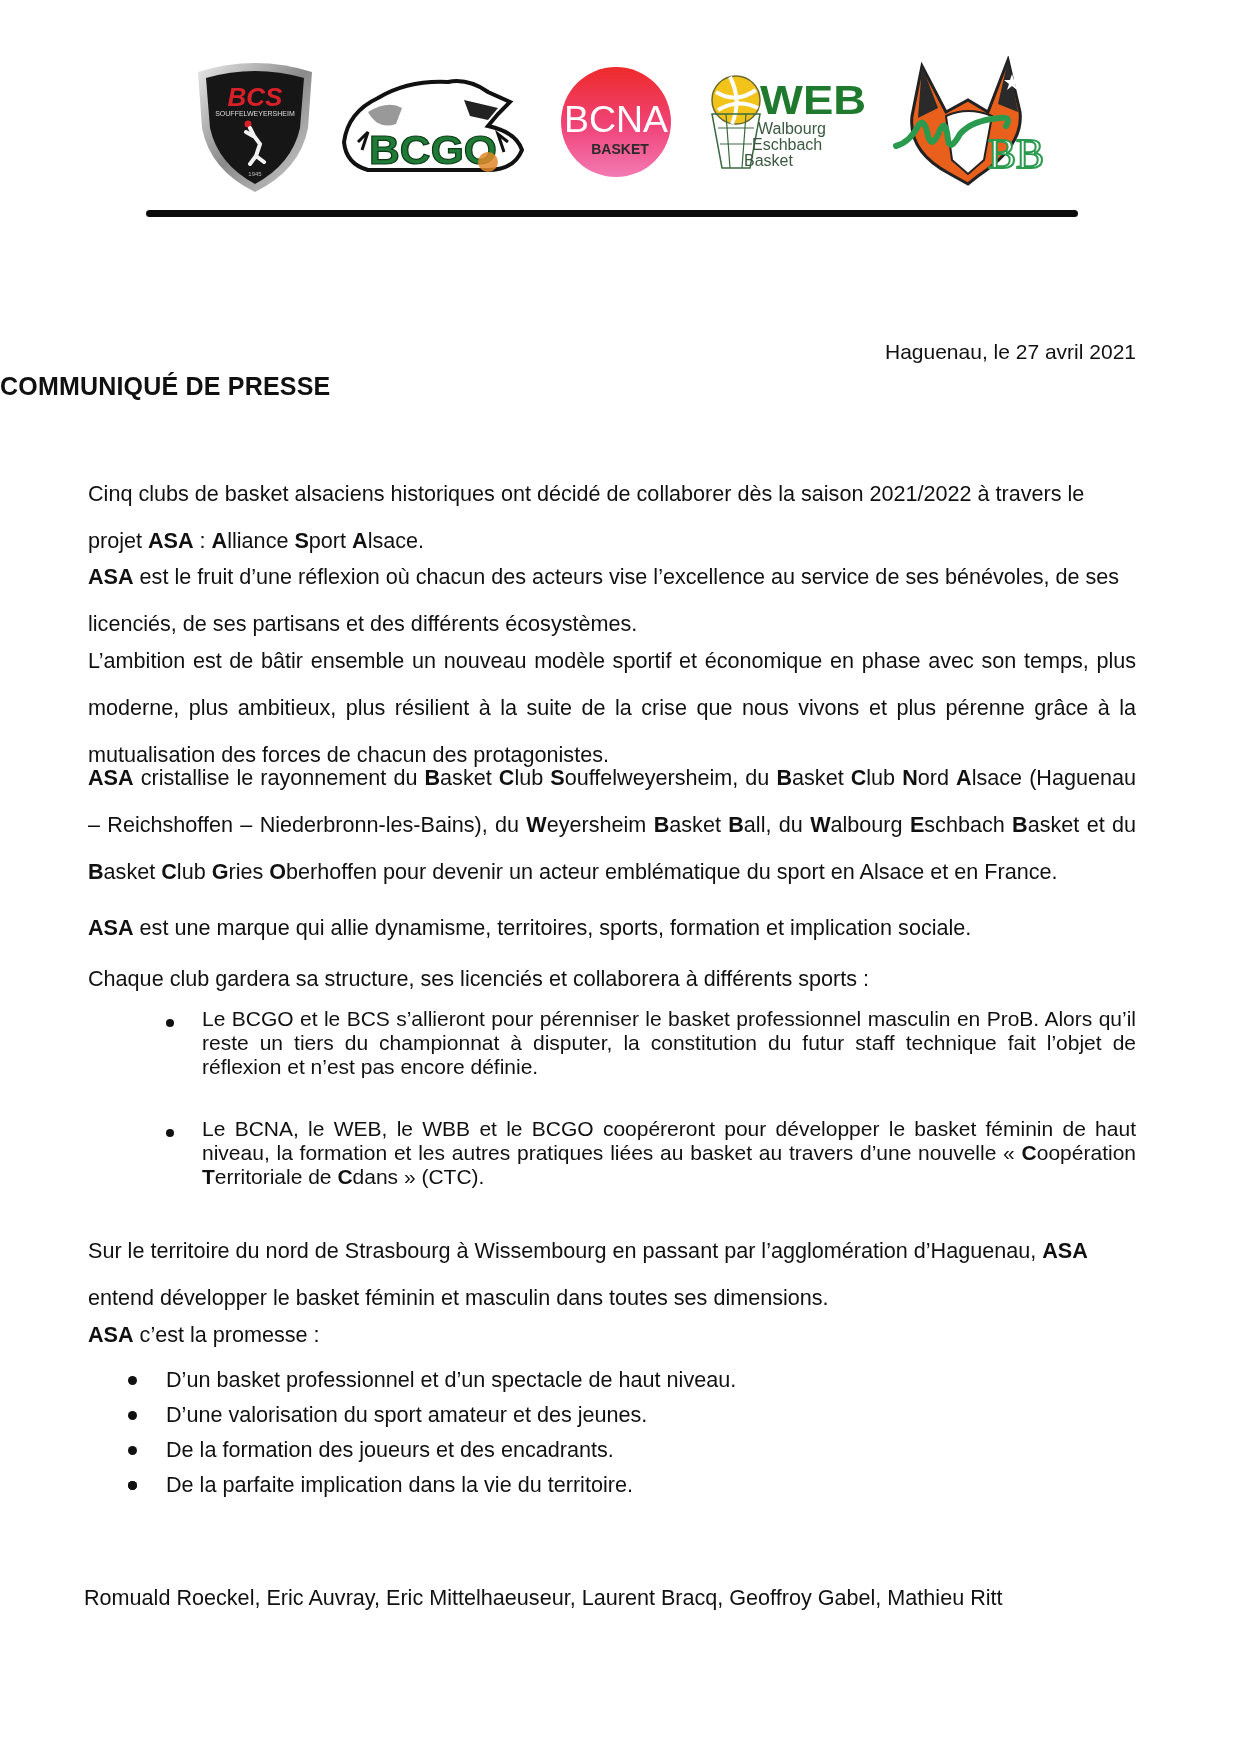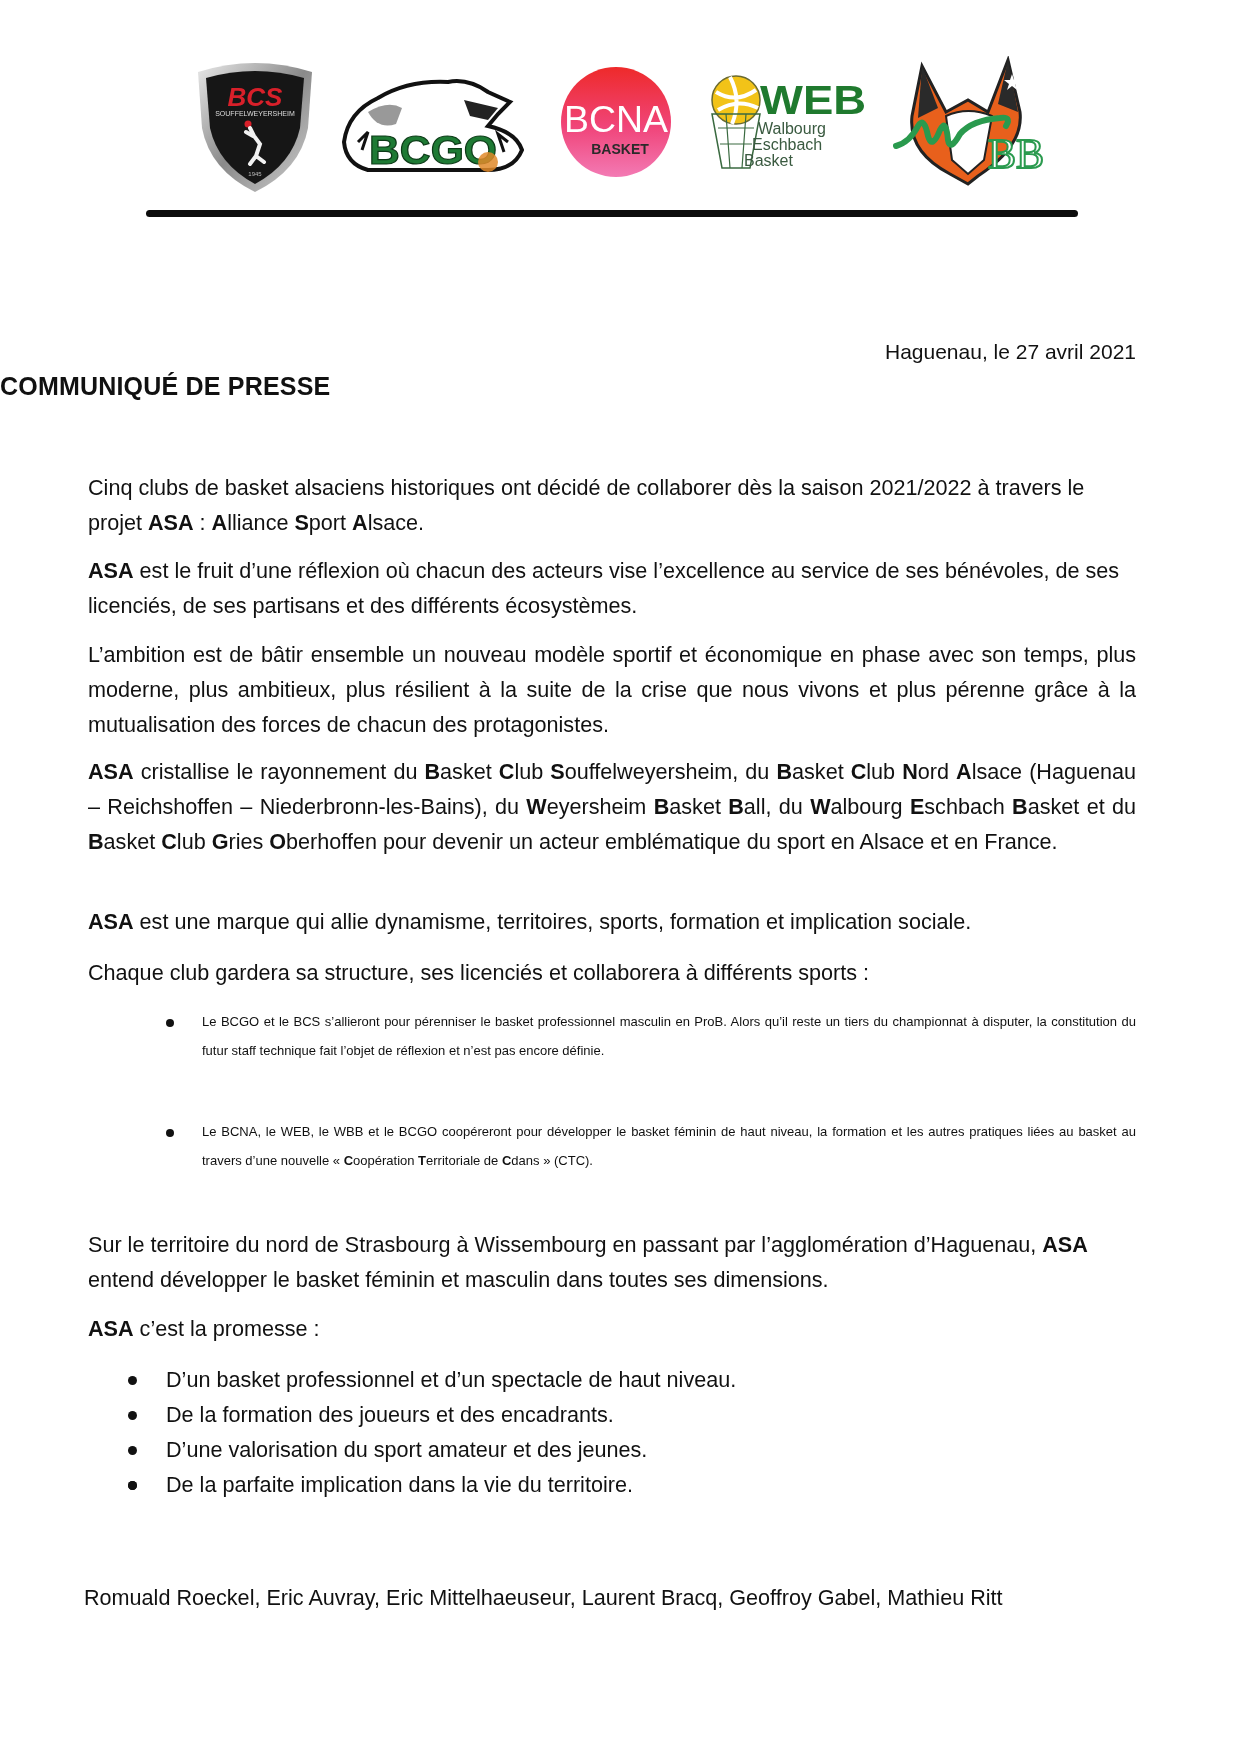--- a/index.html
+++ b/index.html
@@ -3,25 +3,25 @@
 <meta charset="utf-8">
 <style>
   html, body { margin:0; padding:0; background:#ffffff; }
   body { width:1240px; height:1754px; position:relative; overflow:hidden;
          font-family:"Liberation Sans", "DejaVu Sans", sans-serif; color:#111; }
   .logos { position:absolute; top:52px; left:0; width:1240px; height:150px; }
   .logo { position:absolute; }
   .sep { position:absolute; left:146px; top:210px; width:932px; height:7px; background:#0c0c0c; border-radius:4px; }
   .date { position:absolute; right:104px; top:320px; font-size:21px;margin-top:20px; }
   .title { position:absolute; left:0; width:1240px; text-align:left; top:372px; font-size:25px; font-weight:bold; letter-spacing:0.2px; }
-  .body { position:absolute; left:88px; width:1048px; font-size:21.6px; line-height:35px; }
+  .body { position:absolute; left:88px; width:1048px; font-size:21.6px; line-height:47px; }
   .p { margin:0; text-align:justify; }
   .p.last-left { text-align:left; }
   b { font-weight:bold; }
-  .b1 { position:absolute; left:88px; width:1048px; font-size:13px; line-height:29px; }
+  .b1 { position:absolute; left:88px; width:1048px; font-size:21px; line-height:24px; }
   .b1 .item { position:relative; padding-left:114px; text-align:justify; }
   .b1 .dot { position:absolute; left:78px; top:12px; width:8px; height:8px; border-radius:50%; background:#111; }
   .b2 { position:absolute; left:88px; width:1048px; font-size:21.6px; line-height:35px; }
   .b2 .item { position:relative; padding-left:78px; }
   .b2 .dot { position:absolute; left:40px; top:14px; width:9px; height:9px; border-radius:50%; background:#111; }
   .sig { position:absolute; left:84px; top:1585px; font-size:21.6px; }
 </style>
 </head>
 <body>
 
@@ -135,19 +135,19 @@
 <div class="body" style="top:1227px">
   <p class="p last-left"><span>Sur le territoire du nord de Strasbourg à Wissembourg en passant par l’agglomération d’Haguenau, </span><b>ASA</b><span> entend développer le basket féminin et masculin dans toutes ses dimensions.</span></p>
 </div>
 
 <div class="body" style="top:1311px">
   <p class="p last-left"><b>ASA</b><span> c’est la promesse :</span></p>
 </div>
 
 <div class="b2" style="top:1362px">
   <div class="item"><span class="dot"></span><span>D’un basket professionnel et d’un spectacle de haut niveau.</span></div>
+  <div class="item"><span class="dot"></span><span>D’une valorisation du sport amateur et des jeunes.</span></div>
   <div class="item"><span class="dot"></span><span>De la formation des joueurs et des encadrants.</span></div>
-  <div class="item"><span class="dot"></span><span>D’une valorisation du sport amateur et des jeunes.</span></div>
   <div class="item"><span class="dot"></span></div>
   <div class="item"><span class="dot"></span><span>De la parfaite implication dans la vie du territoire.</span></div>
 </div>
 
 <div class="sig">Romuald Roeckel, Eric Auvray, Eric Mittelhaeuseur, Laurent Bracq, Geoffroy Gabel, Mathieu Ritt</div>
 
 </body></html>

